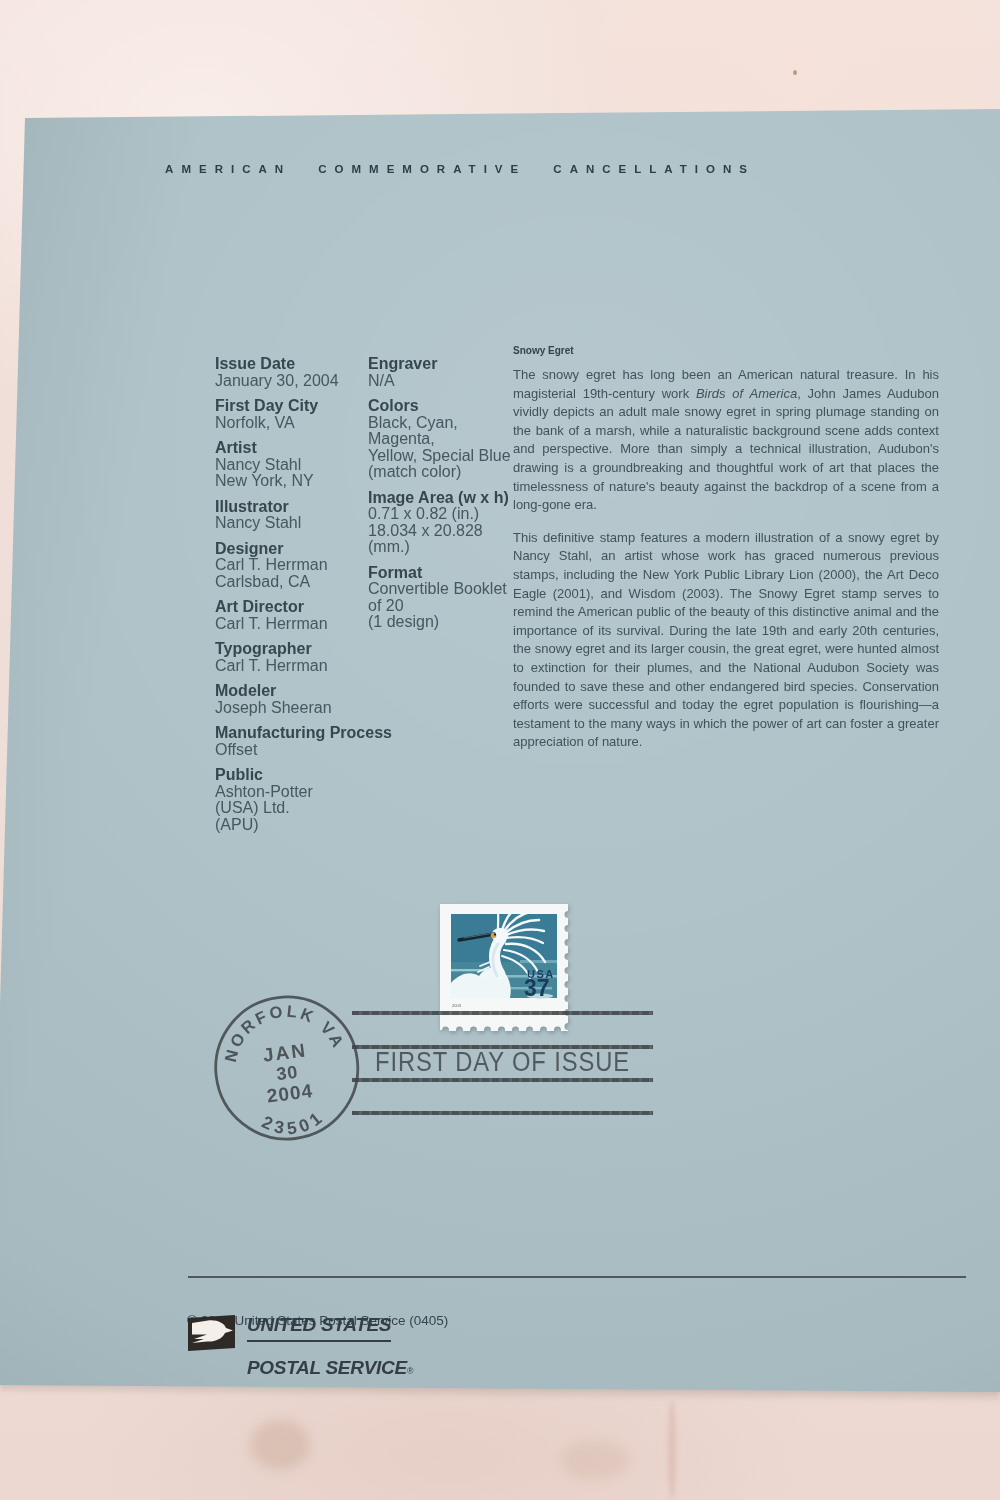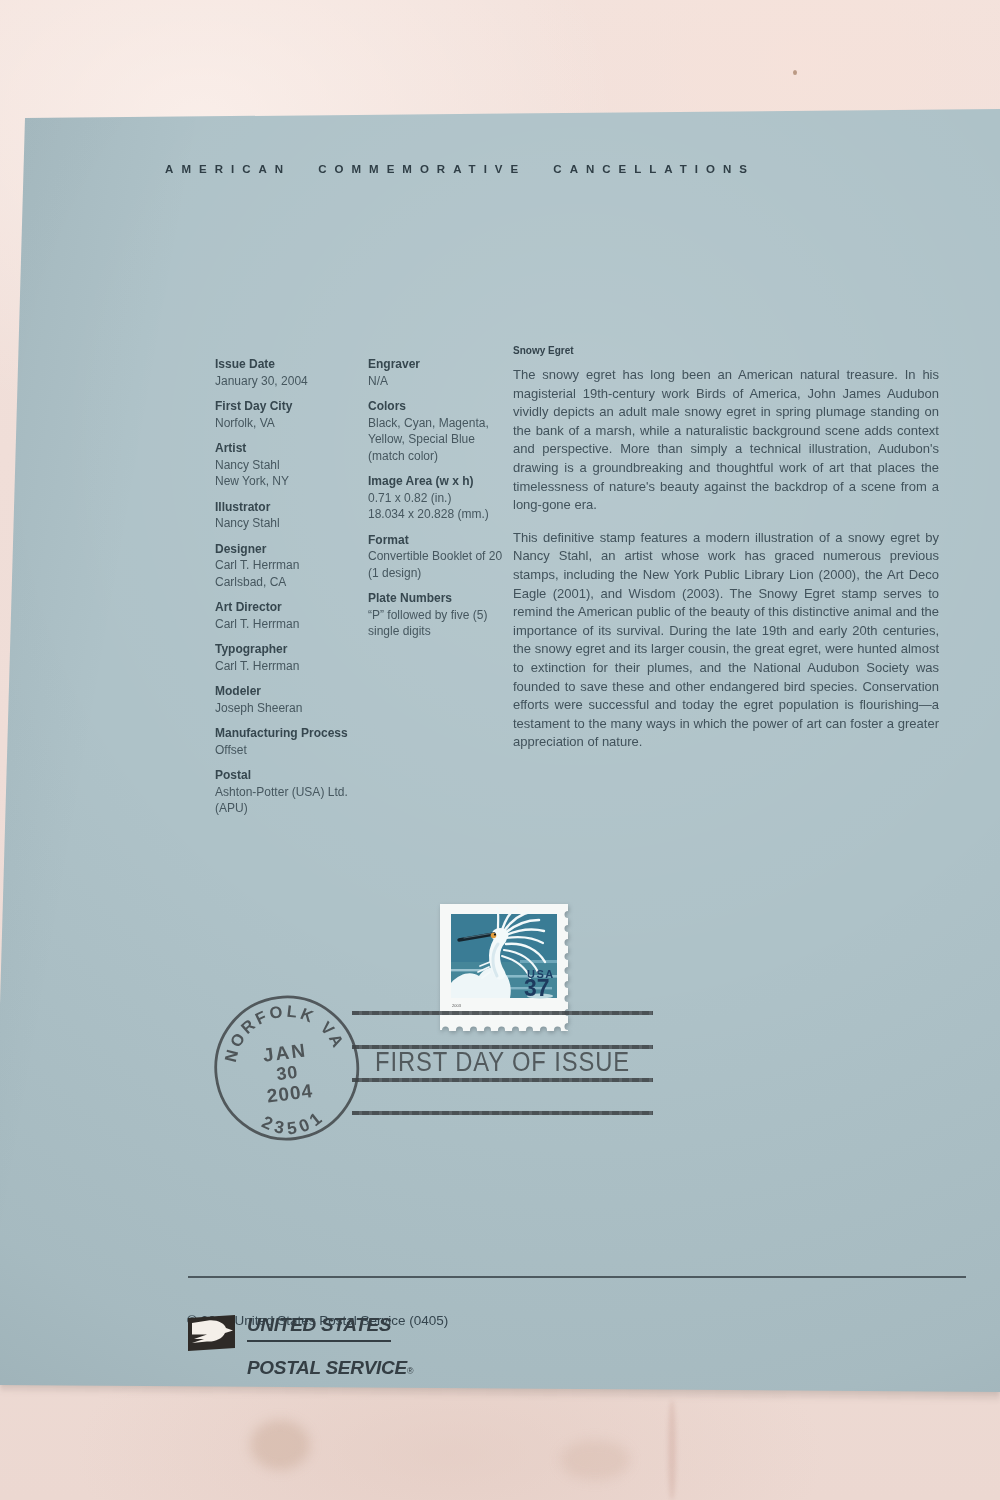--- a/index.html
+++ b/index.html
@@ -22,31 +22,31 @@
     clip-path:polygon(25px 118px,1000px 109px,1000px 1392px,0px 1385px,0px 1005px);
     background:
       radial-gradient(120% 85% at 58% 32%, rgba(255,255,255,.10), rgba(255,255,255,0) 45%, rgba(20,40,48,.05) 82%, rgba(20,40,48,.12) 100%),
       linear-gradient(100deg, rgba(30,50,58,.08), rgba(30,50,58,0) 18%),
       #aec2c8;
   }
   .masthead{position:absolute;left:0;top:163px;width:920px;text-align:center;
     font-size:11.5px;font-weight:bold;color:#2f3e46;
     letter-spacing:8px;word-spacing:16px;}
   
-  .col{position:absolute;font-size:12px;line-height:16.5px;color:#46575f;}
+  .col{position:absolute;font-size:16px;line-height:16.5px;color:#46575f;}
   .col-left{left:215px;top:356px;width:140px;}
   .col-mid{left:368px;top:356px;width:146px;}
   .fact{margin-bottom:9px;}
   .fact .label{font-weight:bold;color:#36474f;white-space:nowrap;}
   .fact .value{white-space:pre-line;}
   
   .article{position:absolute;left:513px;top:345px;width:426px;color:#41525b;}
   .article h2{margin:0 0 10px 0;font-size:10px;color:#33434c;}
   .article p{margin:0 0 14px 0;font-size:13px;line-height:18.6px;text-align:justify;}
-  .article .it{}
+  .article .it{font-style:italic;}
   
   .stamp{position:absolute;left:440px;top:904px;filter:drop-shadow(1px 2px 2px rgba(40,50,55,.3));}
   
   .postmark{position:absolute;left:208px;top:989px;transform:rotate(-7deg);opacity:.93;}
   .postmark text{fill:#474d50;font-family:"Liberation Sans",sans-serif;}
   
   .killer-bar{position:absolute;left:352px;width:301px;height:4px;opacity:.88;
     background:repeating-linear-gradient(90deg,#3d4245 0 7px,#50565a 7px 10px);}
   .slogan{position:absolute;left:352px;top:1047px;width:301px;text-align:center;
     font-size:27px;color:#4b5255;letter-spacing:1px;opacity:.92;
@@ -109,21 +109,21 @@
     </div>
     <div class="fact">
       <div class="label">Modeler</div>
       <div class="value">Joseph Sheeran</div>
     </div>
     <div class="fact">
       <div class="label">Manufacturing Process</div>
       <div class="value">Offset</div>
     </div>
     <div class="fact">
-      <div class="label">Postal</div>
+      <div class="label">Public</div>
       <div class="value">Ashton-Potter (USA) Ltd.
 (APU)</div>
     </div>
   </div>
 
   <div class="col col-mid">
     <div class="fact">
       <div class="label">Engraver</div>
       <div class="value">N/A</div>
     </div>
@@ -135,25 +135,20 @@
     </div>
     <div class="fact">
       <div class="label">Image Area (w x h)</div>
       <div class="value">0.71 x 0.82 (in.)
 18.034 x 20.828 (mm.)</div>
     </div>
     <div class="fact">
       <div class="label">Format</div>
       <div class="value">Convertible Booklet of 20
 (1 design)</div>
-    </div>
-    <div class="fact">
-      <div class="label">Plate Numbers</div>
-      <div class="value">“P” followed by five (5)
-single digits</div>
     </div>
   </div>
 
   <div class="article">
     <h2>Snowy Egret</h2>
     <p><span>The snowy egret has long been an American natural treasure. In his magisterial 19th-century work </span><span class="it">Birds of America</span><span>, John James Audubon vividly depicts an adult male snowy egret in spring plumage standing on the bank of a marsh, while a naturalistic background scene adds context and perspective. More than simply a technical illustration, Audubon's drawing is a groundbreaking and thoughtful work of art that places the timelessness of nature's beauty against the backdrop of a scene from a long-gone era.</span></p>
     <p>This definitive stamp features a modern illustration of a snowy egret by Nancy Stahl, an artist whose work has graced numerous previous stamps, including the New York Public Library Lion (2000), the Art Deco Eagle (2001), and Wisdom (2003). The Snowy Egret stamp serves to remind the American public of the beauty of this distinctive animal and the importance of its survival. During the late 19th and early 20th centuries, the snowy egret and its larger cousin, the great egret, were hunted almost to extinction for their plumes, and the National Audubon Society was founded to save these and other endangered bird species. Conservation efforts were successful and today the egret population is flourishing—a testament to the many ways in which the power of art can foster a greater appreciation of nature.</p>
   </div>
 
   <div class="stamp">

